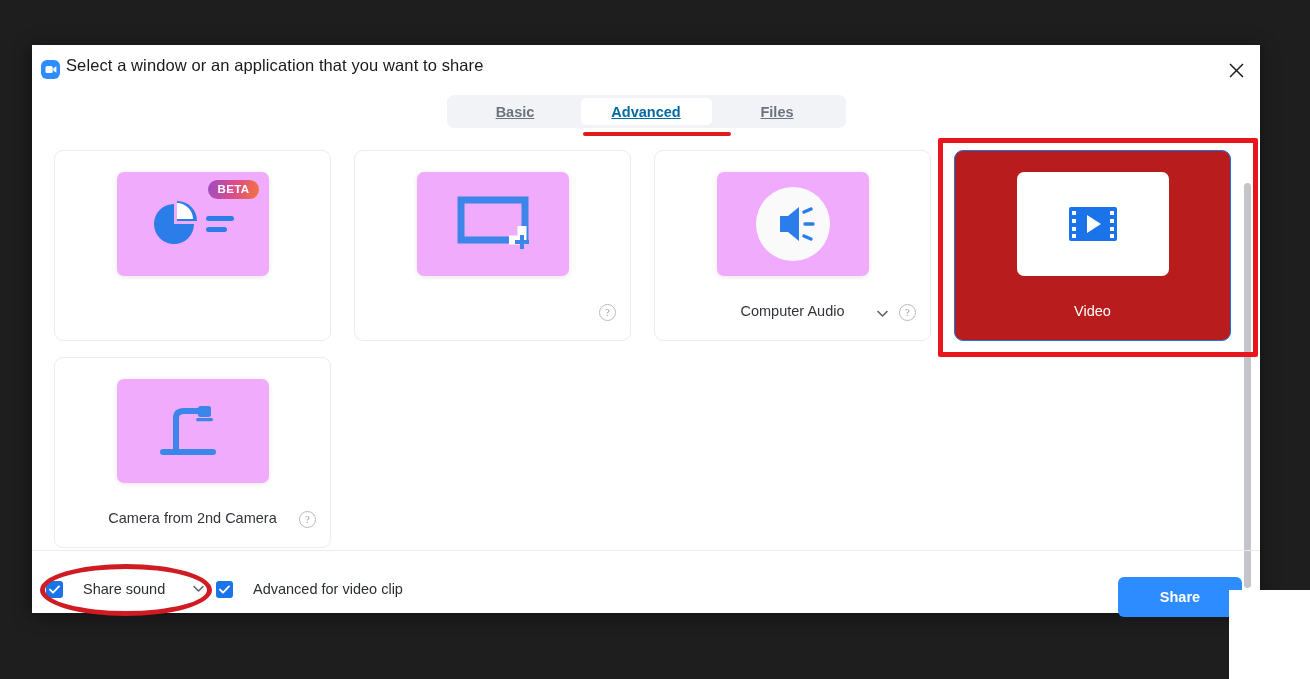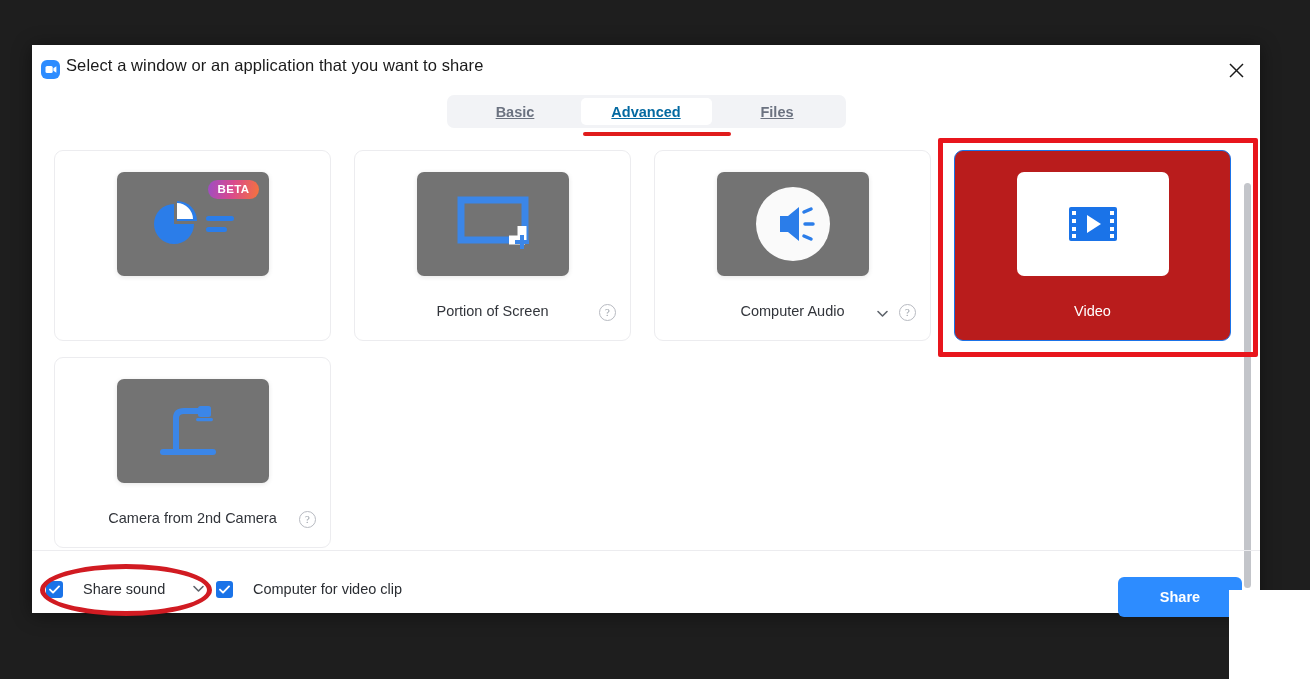--- a/index.html
+++ b/index.html
@@ -80,21 +80,21 @@
     position: relative;
     width: 277px; height: 191px;
     background: #ffffff;
     border: 1px solid #ececef;
     border-radius: 9px;
   }
   .card-thumb {
     position: absolute; left: 50%; top: 21px;
     transform: translateX(-50%);
     width: 152px; height: 104px;
-    background: #737373;
+    background: #f0abfc;
     border-radius: 7px;
     box-shadow: 0 1px 5px rgba(0,0,0,.10);
     display: flex; align-items: center; justify-content: center;
   }
   .card-label {
     position: absolute; left: 0; bottom: 21px; width: 100%;
     text-align: center;
     font-size: 14.5px; color: #32353b;
     white-space: nowrap;
   }
@@ -243,21 +243,20 @@
         <div class="card">
           <div class="card-thumb">
             <svg width="72" height="56" viewBox="0 0 72 56">
               <path d="M4 4 H68 V44 H4 Z" fill="none" stroke="#3b86e8" stroke-width="7"></path>
               <line x1="52" y1="44" x2="68" y2="44" stroke="#ffffff" stroke-width="9"></line>
               <line x1="65" y1="30" x2="65" y2="46" stroke="#ffffff" stroke-width="9"></line>
               <line x1="58" y1="46" x2="72" y2="46" stroke="#3b86e8" stroke-width="4"></line>
               <line x1="65" y1="39" x2="65" y2="53" stroke="#3b86e8" stroke-width="4"></line>
             </svg>
           </div>
-          <div class="card-label">Portion of Screen</div>
           <span class="card-help">?</span>
         </div>
 
         <div class="card">
           <div class="card-thumb">
             <svg width="92" height="92" viewBox="0 0 92 92">
               <circle cx="46" cy="46" r="37" fill="#fafafa"></circle>
               <path d="M33 38 H41 L52 29 V63 L41 54 H33 Z" fill="#2b7de9"></path>
               <line x1="57" y1="34" x2="64" y2="31" stroke="#2b7de9" stroke-width="3.5" stroke-linecap="round"></line>
               <line x1="58" y1="46" x2="66" y2="46" stroke="#2b7de9" stroke-width="3.5" stroke-linecap="round"></line>
@@ -332,21 +331,21 @@
           </svg>
         </span>
       </div>
 
       <div class="chk-group g2">
         <span class="chkbox">
           <svg width="11" height="9" viewBox="0 0 11 9">
             <polyline points="1,4.6 4,7.6 10,1.4" fill="none" stroke="#ffffff" stroke-width="1.9" stroke-linecap="round" stroke-linejoin="round"></polyline>
           </svg>
         </span>
-        <span class="chk-label">Computer for video clip</span>
+        <span class="chk-label">Advanced for video clip</span>
       </div>
 
       <button class="share-btn">Share</button>
     </div>
 
   </div>
 
   <div class="anno-box"></div>
   <div class="anno-ellipse"></div>
 

